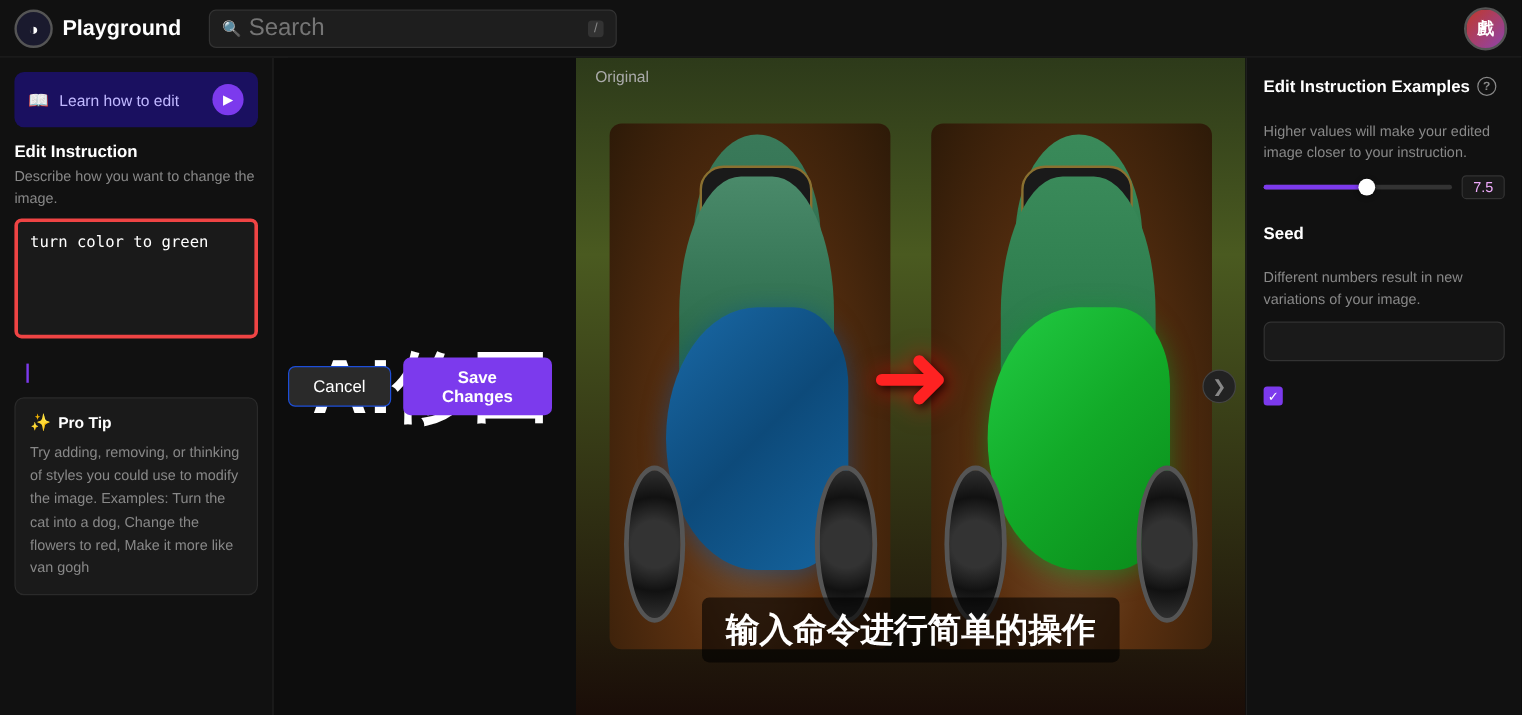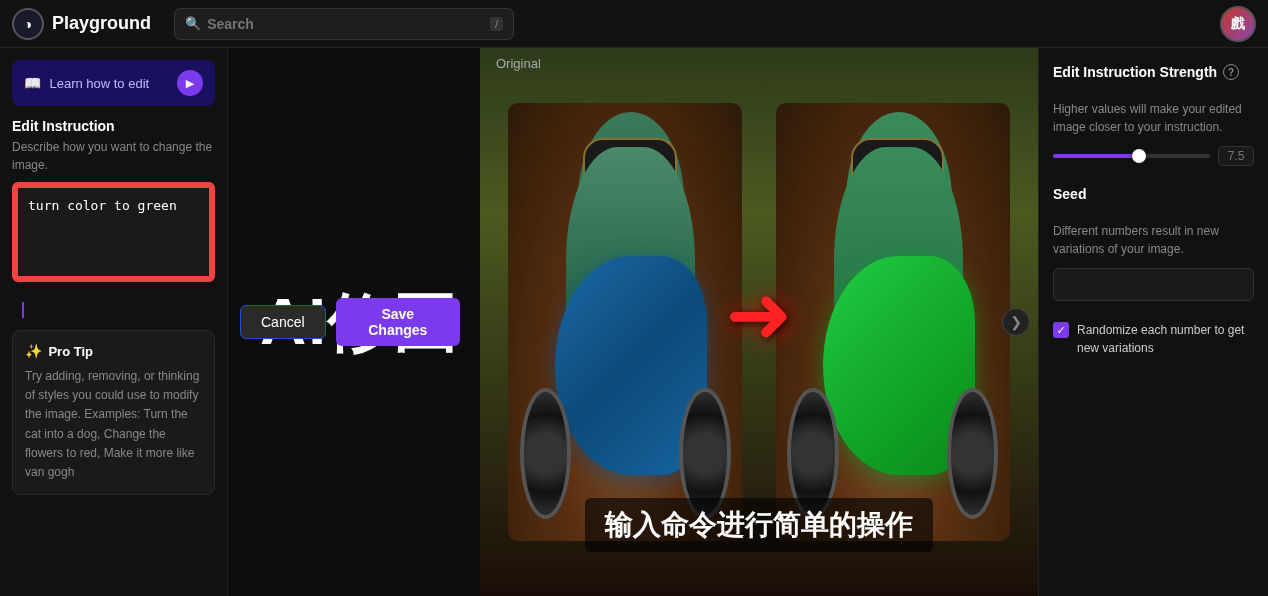--- a/index.html
+++ b/index.html
@@ -58,23 +58,22 @@
       height: 32px;
       gap: 6px;
       flex: 1;
       max-width: 340px;
     }
     .search-bar input {
       background: transparent;
       border: none;
       outline: none;
       color: #aaa;
-      font-size: 14px;
+      font-size: 20px;
       width: 100%;
-      font-weight: bold;
     }
     .search-icon-svg { color: #888; font-size: 13px; }
     .slash-badge {
       background: #333;
       color: #888;
       border-radius: 3px;
       padding: 1px 5px;
       font-size: 11px;
       margin-left: auto;
     }
@@ -148,21 +147,21 @@
     .section-desc {
       font-size: 12px;
       color: #888;
       line-height: 1.5;
     }
 
     .edit-instruction-area textarea {
       width: 100%;
       height: 100px;
       background: #1a1a1a;
-      border: 6px solid #ef4444;
+      border: 3px solid #ef4444;
       border-radius: 6px;
       color: #fff;
       font-size: 13px;
       padding: 10px;
       resize: none;
       outline: none;
       margin-top: 8px;
     }
 
     .cursor-line {
@@ -544,21 +543,21 @@
       right: -7px;
       top: -5px;
       box-shadow: 0 1px 4px rgba(0,0,0,0.5);
       cursor: pointer;
     }
     .slider-value {
       min-width: 36px;
       background: #1a1a1a;
       border: 1px solid #333;
       border-radius: 4px;
-      color: #737373;
+      color: #f0abfc;
       font-size: 12px;
       text-align: center;
       padding: 2px 4px;
     }
 
     .seed-input {
       width: 100%;
       background: #1a1a1a;
       border: 1px solid #333;
       border-radius: 6px;
@@ -702,21 +701,21 @@
 
       </div>
     </div>
 
   </main>
 
   <aside class="right-sidebar">
 
     <div>
       <div class="rs-section-title">
-        <span>Edit Instruction Strength</span>
+        <span>Edit Instruction Examples</span>
         <div class="rs-info-icon">?</div>
       </div>
       <div class="rs-desc">Higher values will make your edited image closer to your instruction.</div>
       <div class="slider-row">
         <div class="slider-track">
           <div class="slider-fill" style="width:55%">
             <div class="slider-thumb"></div>
           </div>
         </div>
         <div class="slider-value">7.5</div>
@@ -727,18 +726,17 @@
     <div>
       <div class="rs-section-title">
         <span>Seed</span>
       </div>
       <div class="rs-desc">Different numbers result in new variations of your image.</div>
       <input class="seed-input" type="text" placeholder="" style="">
     </div>
 
     <div class="checkbox-row">
       <div class="custom-checkbox"></div>
-      <span class="checkbox-label">Randomize each number to get new variations</span>
     </div>
 
   </aside>
 
 </div>
 
 </body></html>

